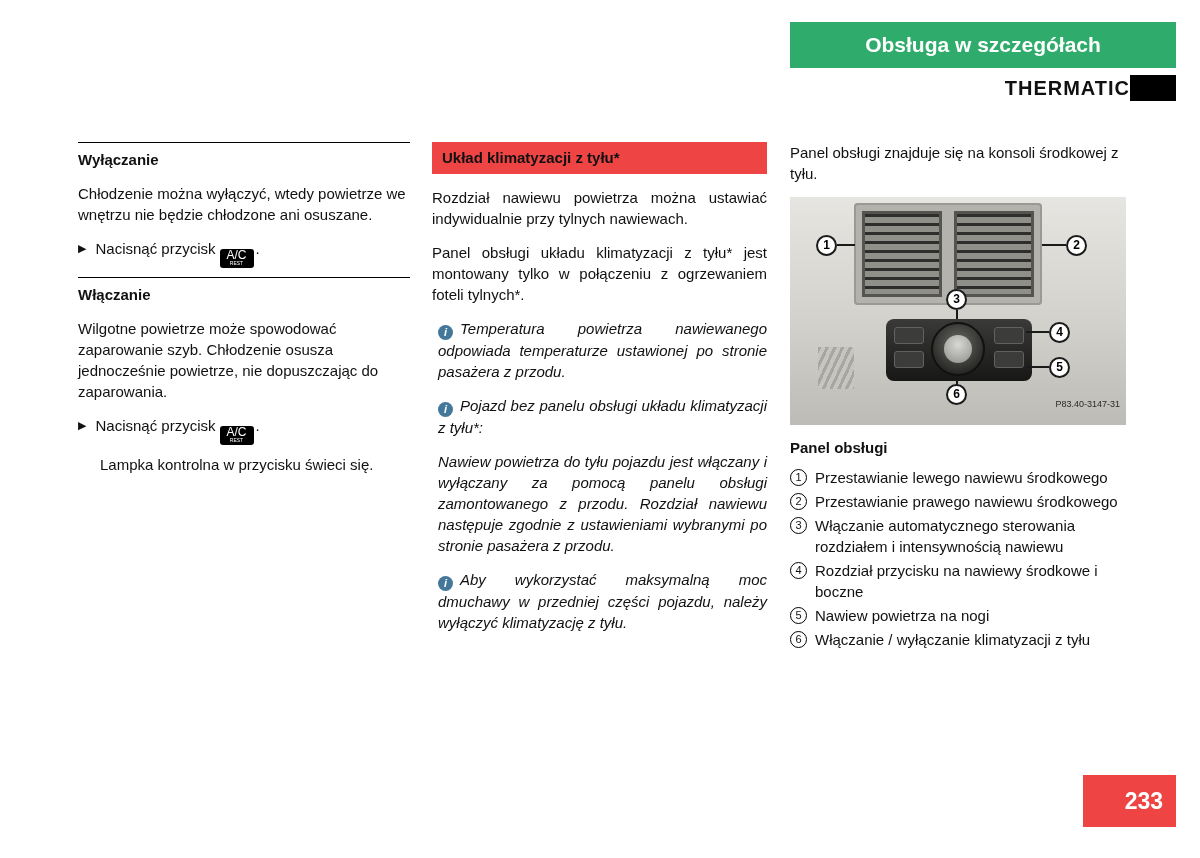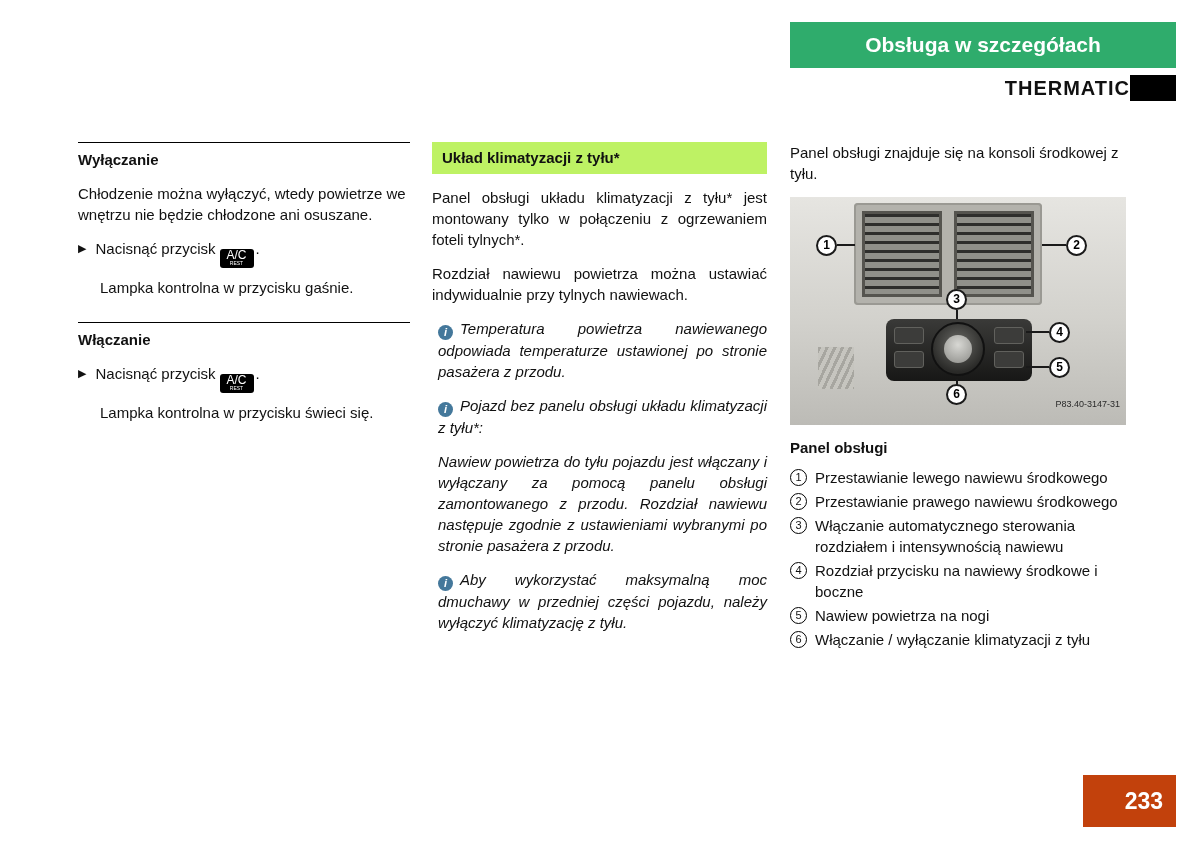--- a/index.html
+++ b/index.html
@@ -28,21 +28,21 @@
 
   .step { display:flex; margin-bottom:9px; }
   .tri { font-size:11px; margin-right:9px; line-height:21px; }
   .ac-btn { display:inline-flex; flex-direction:column; align-items:center; justify-content:center;
             background:#000; color:#fff; border-radius:3px; width:34px; height:19px;
             vertical-align:-5px; margin:0 2px 0 4px; }
   .ac-btn .l1 { font-size:12px; font-weight:normal; line-height:9px; }
   .ac-btn .l2 { font-size:5px; line-height:6px; }
   .note { padding-left:22px; margin-bottom:24px; }
 
-  .gray-box { background:#bef264; font-weight:bold; font-size:15px; padding:5px 10px 6px; margin-bottom:13px; }
+  .gray-box { background:#ef4444; font-weight:bold; font-size:15px; padding:5px 10px 6px; margin-bottom:13px; }
   .info-icon { display:inline-flex; width:15px; height:15px; border-radius:50%; background:#44789B; color:#fff;
                font-size:11px; font-weight:bold; font-style:italic; align-items:center; justify-content:center;
                margin-right:7px; vertical-align:-2px; }
 
   
   .panel-image { position:relative; width:336px; height:228px; margin-top:4px; overflow:hidden;
                  background:linear-gradient(180deg,#e6e5e1 0%, #d2d1cc 55%, #bcbbb6 100%); }
   .vents-frame { position:absolute; left:64px; top:6px; width:188px; height:102px; background:#b3b2ac;
                  border-radius:4px; box-shadow:inset 0 0 0 2px #9a9993; }
   .vent { position:absolute; top:8px; width:80px; height:86px; background-color:#8e8d87;
@@ -66,21 +66,21 @@
              color:#000; font-size:12px; font-weight:bold; display:flex; align-items:center; justify-content:center; z-index:3; }
   .cline { position:absolute; background:#1a1a1a; z-index:2; }
   .img-code { position:absolute; right:6px; bottom:10px; font-size:9px; color:#2a2a2a; }
 
   .caption { font-weight:bold; font-size:15px; margin-top:12px; margin-bottom:9px; }
   .legend-item { display:flex; margin-bottom:3px; }
   .legend-num { flex:0 0 auto; width:17px; height:17px; border:1px solid #000; border-radius:50%; font-size:11px;
                 display:flex; align-items:center; justify-content:center; margin-right:8px; margin-top:2px; }
   .legend-text { flex:1; }
 
-  .page-num { position:absolute; left:1083px; top:775px; width:93px; height:52px; background:#c2410c;
+  .page-num { position:absolute; left:1083px; top:775px; width:93px; height:52px; background:#ef4444;
               color:#fff; font-size:23px; font-weight:bold; display:flex; align-items:center;
               justify-content:flex-end; padding-right:13px; }
 </style>
 </head>
 <body>
 
 <div class="page">
 
   <div class="banner">
     <span>Obsługa w szczegółach</span>
@@ -94,38 +94,38 @@
     <div class="rule-heading">Wyłączanie</div>
     <p class="body">Chłodzenie można wyłączyć, wtedy powietrze we wnętrzu nie będzie chłodzone ani osuszane.</p>
 
     <div class="step">
       <span class="tri">▶</span>
       <span><span>Nacisnąć przycisk</span><span class="ac-btn">
             <span class="l1">A/C</span>
             <span class="l2">REST</span>
           </span><span>.</span></span>
     </div>
-    <p class="note">Lampka kontrolna w przycisku gaśnie.</p>
 
     <div class="rule-heading">Włączanie</div>
+    <p class="body">Wilgotne powietrze może spowodować zaparowanie szyb. Chłodzenie osusza jednocześnie powietrze, nie dopuszczając do zaparowania.</p>
 
     <div class="step">
       <span class="tri">▶</span>
       <span><span>Nacisnąć przycisk</span><span class="ac-btn">
             <span class="l1">A/C</span>
             <span class="l2">REST</span>
           </span><span>.</span></span>
     </div>
     <p class="note">Lampka kontrolna w przycisku świeci się.</p>
   </div>
 
   <div class="col col2">
     <div class="gray-box">Układ klimatyzacji z tyłu*</div>
+    <p class="body">Rozdział nawiewu powietrza można ustawiać indywidualnie przy tylnych nawiewach.</p>
     <p class="body">Panel obsługi układu klimatyzacji z tyłu* jest montowany tylko w połączeniu z ogrzewaniem foteli tylnych*.</p>
-    <p class="body">Rozdział nawiewu powietrza można ustawiać indywidualnie przy tylnych nawiewach.</p>
 
     <p class="body italic"><span class="info-icon">i</span><span>Temperatura powietrza nawiewanego odpowiada temperaturze ustawionej po stronie pasażera z przodu.</span></p>
 
     <p class="body italic"><span class="info-icon">i</span><span>Pojazd bez panelu obsługi układu klimatyzacji z tyłu*:</span></p>
 
     <p class="body italic">Nawiew powietrza do tyłu pojazdu jest włączany i wyłączany za pomocą panelu obsługi zamontowanego z przodu. Rozdział nawiewu następuje zgodnie z ustawieniami wybranymi po stronie pasażera z przodu.</p>
 
     <p class="body italic"><span class="info-icon">i</span><span>Aby wykorzystać maksymalną moc dmuchawy w przedniej części pojazdu, należy wyłączyć klimatyzację z tyłu.</span></p>
   </div>
 

